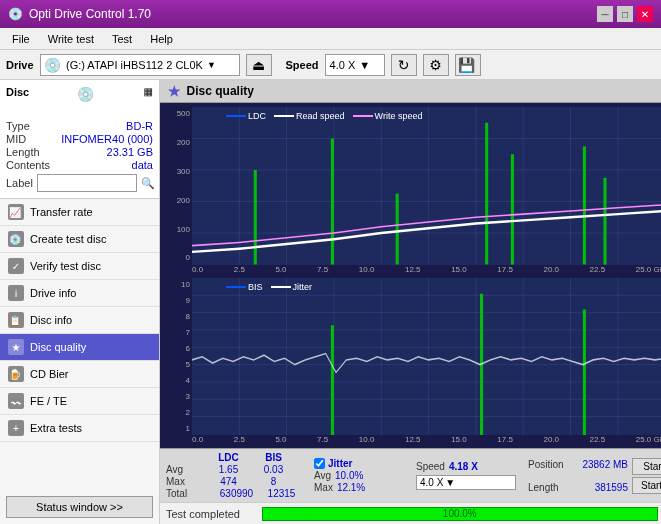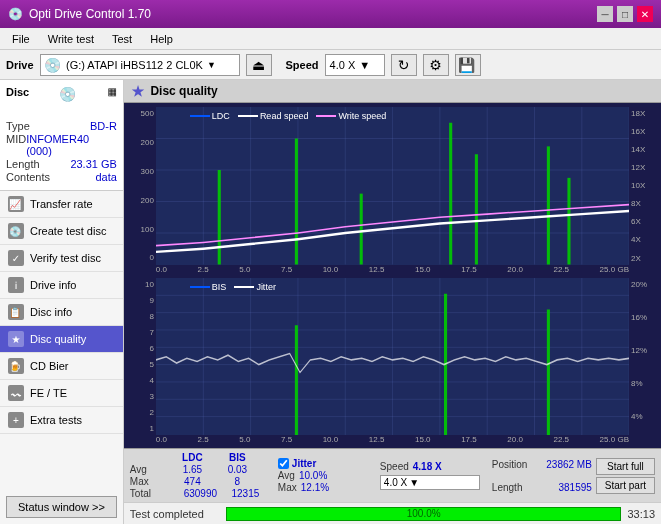--- a/index.html
+++ b/index.html
@@ -336,20 +336,25 @@
         <span class="disc-val">INFOMER40 (000)</span>
       </div>
       <div class="disc-row">
         <span class="disc-key">Length</span>
         <span class="disc-val">23.31 GB</span>
       </div>
       <div class="disc-row">
         <span class="disc-key">Contents</span>
         <span class="disc-val">data</span>
       </div>
+      <div class="disc-label-row">
+        <span class="disc-key">Label</span>
+        <input class="disc-label-input" type="text" style="">
+        <span style="cursor:pointer;">🔍</span>
+      </div>
     </div>
 
     <div class="nav-items">
       <div class="nav-item">
         <div class="nav-icon">📈</div>
         <span>Transfer rate</span>
       </div>
       <div class="nav-item">
         <div class="nav-icon">💿</div>
         <span>Create test disc</span>

